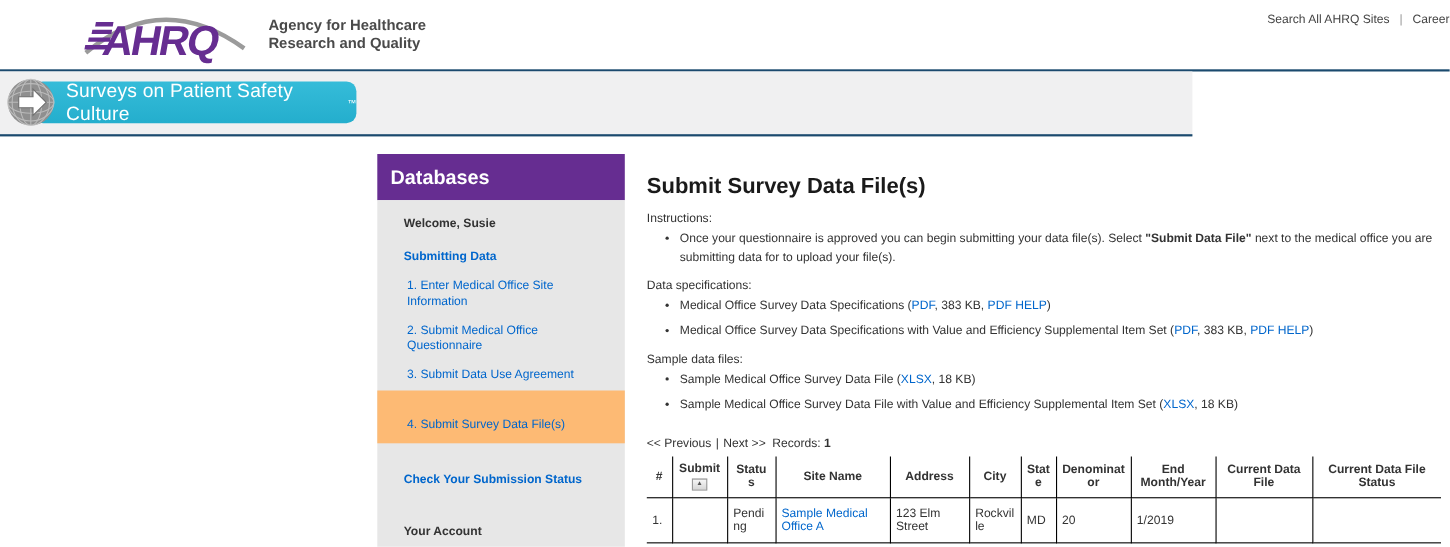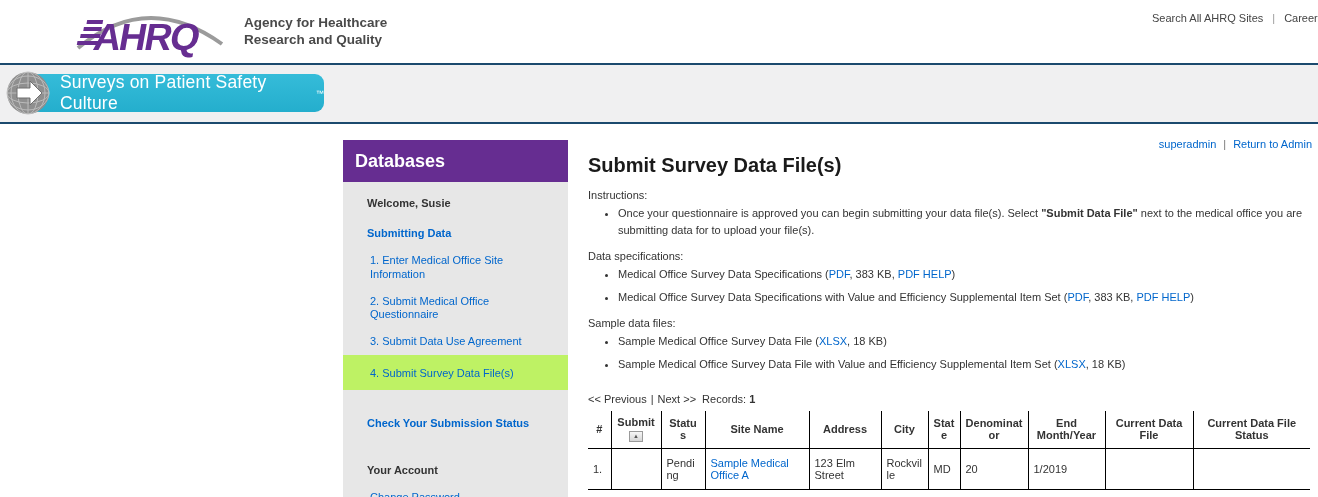--- a/index.html
+++ b/index.html
@@ -23,21 +23,21 @@
   .tagline { margin-left:12px; font-size:13.5px; font-weight:bold; color:#4a4a4a; line-height:1.25; }
   .top-links {
     position:absolute; left:1152px; top:12px; font-size:11px; color:#444;
     white-space:nowrap;
   }
   .top-links a { color:#444; }
   .top-links .sep { color:#999; margin:0 9px; }
 
   
   .banner-band {
-    position:absolute; left:0; top:65px; width:1318px; height:59px;
+    position:absolute; left:0; top:65px; width:1084px; height:59px;
     background:#F0F0F1; border-bottom:2px solid #1B4A6E;
   }
   .banner-pill {
     position:absolute; left:30px; top:9px; width:294px; height:38px;
     background:linear-gradient(#35bcd9,#24aecd);
     border-radius:9px; color:#fff;
     display:flex; align-items:center; padding-left:30px;
     font-size:17.5px; letter-spacing:.2px;
   }
   .banner-pill sup { font-size:8px; margin-left:1px; }
@@ -47,30 +47,30 @@
   .sidebar { position:absolute; left:343px; top:140px; width:225px; font-size:11px; }
   .sidebar-header {
     background:#662D91; color:#fff; font-weight:bold; font-size:18px;
     padding:11px 12px 10px;
   }
   .sidebar-body { background:#E7E7E7; padding:6px 0 13px; }
   .sb-item { padding:7px 24px; line-height:1.2; }
   .sb-welcome { font-weight:bold; color:#333; padding-top:9px; }
   .sb-bold-link { font-weight:bold; }
   .sb-sub { padding-left:27px; }
-  .sb-active { background:#bef264; padding:12px 12px 9px 27px; }
+  .sb-active { background:#fdba74; padding:25px 12px 9px 27px; }
   .sb-heading { font-weight:bold; color:#333; }
   .sb-gap-sm { margin-top:3px; }
   .sb-gap { margin-top:20px; }
 
   
   .main { position:absolute; left:588px; top:138px; width:724px; font-size:11px; color:#333; }
   .admin-bar { text-align:right; font-size:11px; height:14px; }
   .admin-bar .sep { color:#777; margin:0 7px; }
-  .page-title { font-size:20px; font-weight:bold; color:#1a1a1a; margin:2px 0 0; }
+  .page-title { font-size:20px; font-weight:bold; color:#1a1a1a; margin:20px 0 0; }
   .section-label { margin-top:12px; }
   ul.blist { margin:4px 0 0; padding-left:30px; }
   ul.blist li { margin-bottom:6px; line-height:1.5; }
   .b { font-weight:bold; }
 
   .pagination { margin-top:21px; color:#333; }
   .pagination .sep { margin:0 4px; }
   .records-label { margin-left:6px; }
 
   table.data-grid {
@@ -147,23 +147,20 @@
     <div class="sb-item sb-gap"><a class="link sb-bold-link">Check Your Submission Status</a></div>
     <div class="sb-item sb-heading sb-gap">Your Account</div>
     <div class="sb-item sb-sub"><a class="link">Change Password</a></div>
     <div class="sb-item sb-sub"><a class="link">Edit Contact Information</a></div>
 
   </div>
 </div>
 
 <div class="main">
 
-  <div class="admin-bar">
-    <a class="link">superadmin</a><span class="sep">|</span><a class="link">Return to Admin</a>
-  </div>
 
   <h1 class="page-title">Submit Survey Data File(s)</h1>
 
   <div class="section-label">Instructions:</div>
   <ul class="blist">
     <li><span>Once your questionnaire is approved you can begin submitting your data file(s). Select </span><span class="b">"Submit Data File"</span><span> next to the medical office you are submitting data for to upload your file(s).</span></li>
   </ul>
 
   <div class="section-label">Data specifications:</div>
   <ul class="blist">

